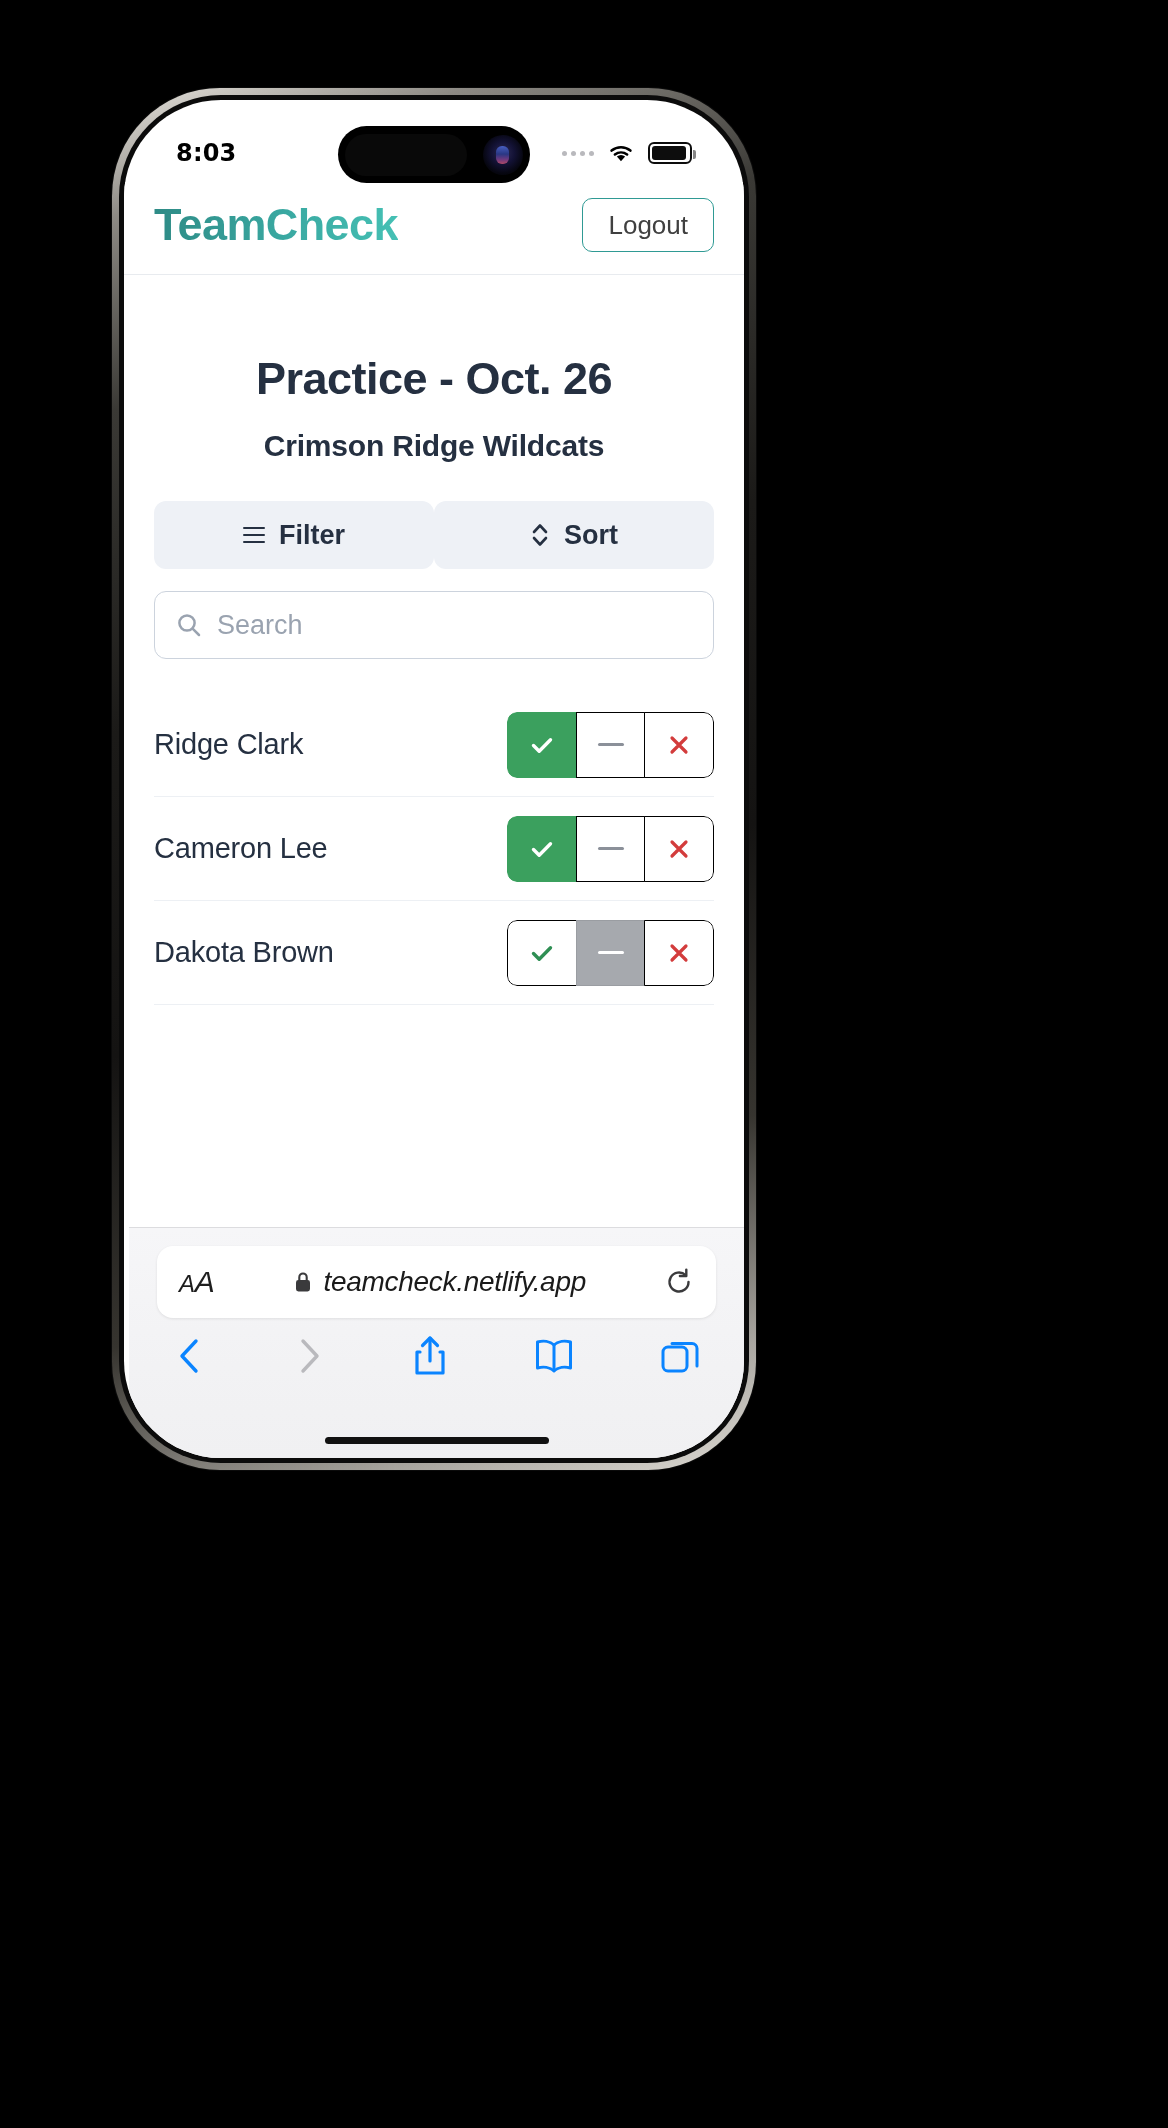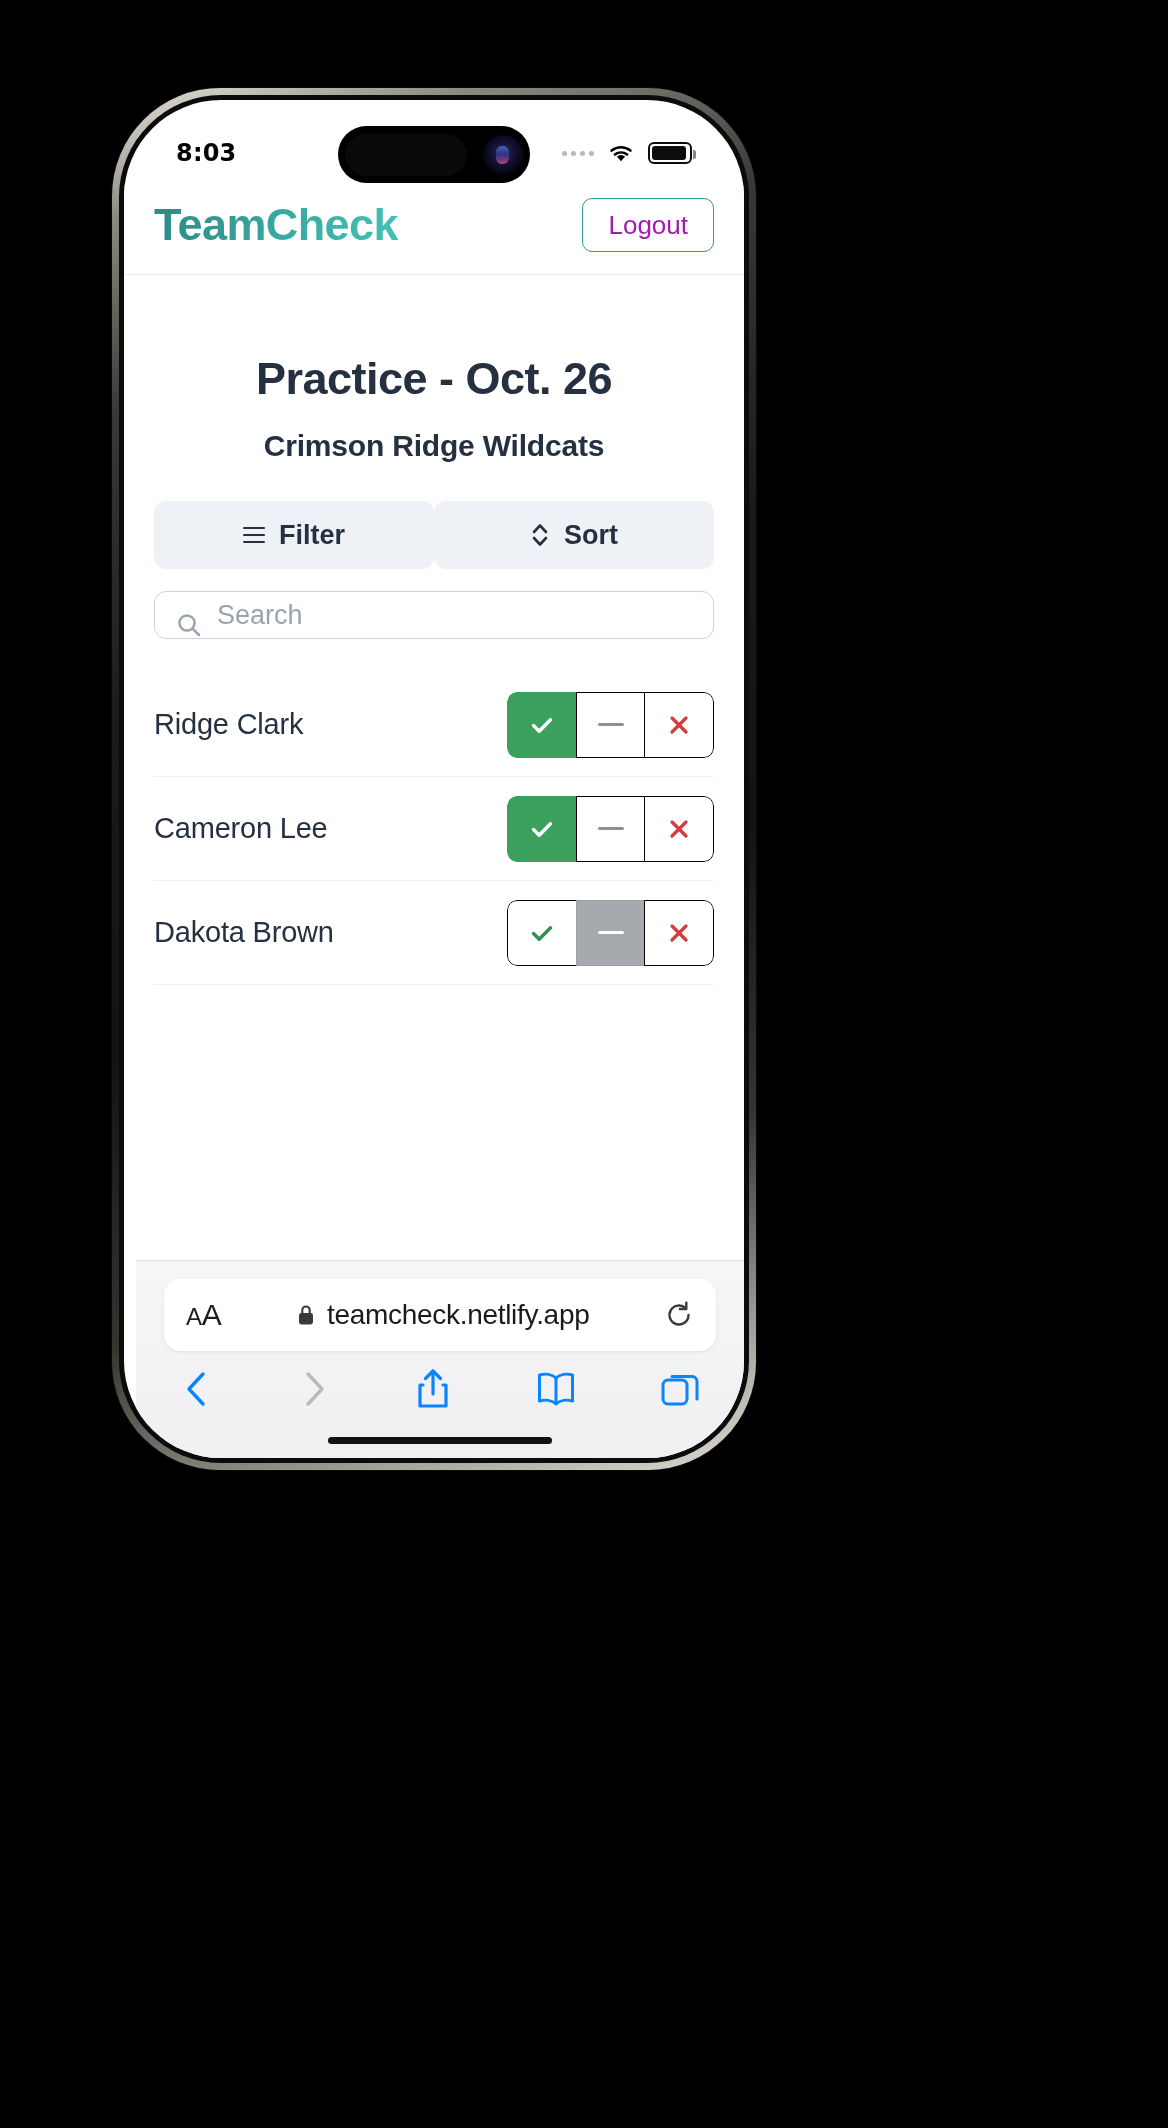--- a/index.html
+++ b/index.html
@@ -75,21 +75,21 @@
     display:flex; align-items:center; justify-content:space-between;
     padding:16px 30px 22px 30px; border-bottom:1px solid #e8ebef; background:#fff;
   }
   .logo{
     font-size:45px; font-weight:700; letter-spacing:-.6px;
     background:linear-gradient(90deg,#2e8b86 0%, #3aa9a2 55%, #45c0b4 100%);
     -webkit-background-clip:text; background-clip:text; color:transparent;
     font-family:"Liberation Sans", sans-serif;
   }
   .logout-btn{
-    border:1.6px solid #2f9a94; color:#a21caf; background:#fff;
+    border:1.6px solid #2f9a94; color:#404040; background:#fff;
     font-size:26px; font-weight:500; padding:13px 25px; border-radius:10px;
     font-family:"Liberation Sans", sans-serif; cursor:pointer; line-height:1;
   }
 
   
   .content{ background:#fff; padding:0 30px; height:820px; overflow:hidden; position:relative;}
   .title{ text-align:center; font-size:45px; font-weight:700; color:#253041;
           margin-top:78px; letter-spacing:-.5px;}
   .subtitle{ text-align:center; font-size:30px; font-weight:700; color:#253041;
           margin-top:24px; letter-spacing:-.2px;}
@@ -101,21 +101,21 @@
     font-size:27px; font-weight:600; color:#253041; cursor:pointer;
     font-family:"Liberation Sans", sans-serif;
   }
   .ico-hamburger{ width:22px; height:16px; position:relative; display:inline-block;}
   .ico-hamburger span{ position:absolute; left:0; width:22px; height:2.4px; background:#253041; border-radius:2px;}
   .ico-hamburger span:nth-child(1){top:0;} .ico-hamburger span:nth-child(2){top:6.8px;}
   .ico-hamburger span:nth-child(3){top:13.6px;}
 
   .search-wrap{ margin-top:22px; position:relative; }
   .search-input{
-    width:100%; height:48px; border:1.6px solid #ccd3dd; border-radius:12px;
+    width:100%; height:68px; border:1.6px solid #ccd3dd; border-radius:12px;
     padding:0 20px 0 62px; font-size:27px; color:#253041; background:#fff;
     font-family:"Liberation Sans", sans-serif; outline:none;
   }
   .search-input::placeholder{ color:#9aa3b0; }
   .ico-search{ position:absolute; left:22px; top:21px; width:26px; height:26px; }
 
   
   .roster{ margin-top:34px; }
   .row{ display:flex; align-items:center; justify-content:space-between;
         height:104px; border-bottom:1px solid #edf0f4; }
@@ -134,23 +134,23 @@
   .s-present.on{ background:#3ba05e; border-color:#3ba05e; }
   .s-excused{ border-color:#b7bcc4; }
   .s-excused.on{ background:#a6a9ae; border-color:#9a9da2; }
   .s-absent{ border-color:#cf4040; }
 
   .dash{ width:26px; height:3.4px; border-radius:2px; background:#8b9099; display:block;}
   .s-excused.on .dash{ background:#fff; }
 
   
   .safaribar{
-    position:absolute; left:12px; right:0; bottom:0; height:198px;
+    position:absolute; left:5px; right:0; bottom:0; height:231px;
     background:linear-gradient(180deg,#f6f6f8 0%, #f2f2f4 60%, #f0f0f2 100%);
-    border-top:1px solid #dcdcdf; z-index:3;
+    border-top:1px solid #dcdcdf; z-index:3;font-style:italic;
   }
   .urlbar{
     margin:18px 28px 0 28px; height:72px; background:#fff; border-radius:16px;
     display:flex; align-items:center; justify-content:space-between; padding:0 22px;
     box-shadow:0 1px 3px rgba(0,0,0,.09);
   }
   .aa{ font-size:24px; color:#1e1e1e; font-weight:500; letter-spacing:-.3px;}
   .aa .big{ font-size:30px; }
   .urlmid{ display:flex; align-items:center; gap:11px; }
   .urltext{ font-size:28px; color:#1a1a1a; letter-spacing:-.3px;}

